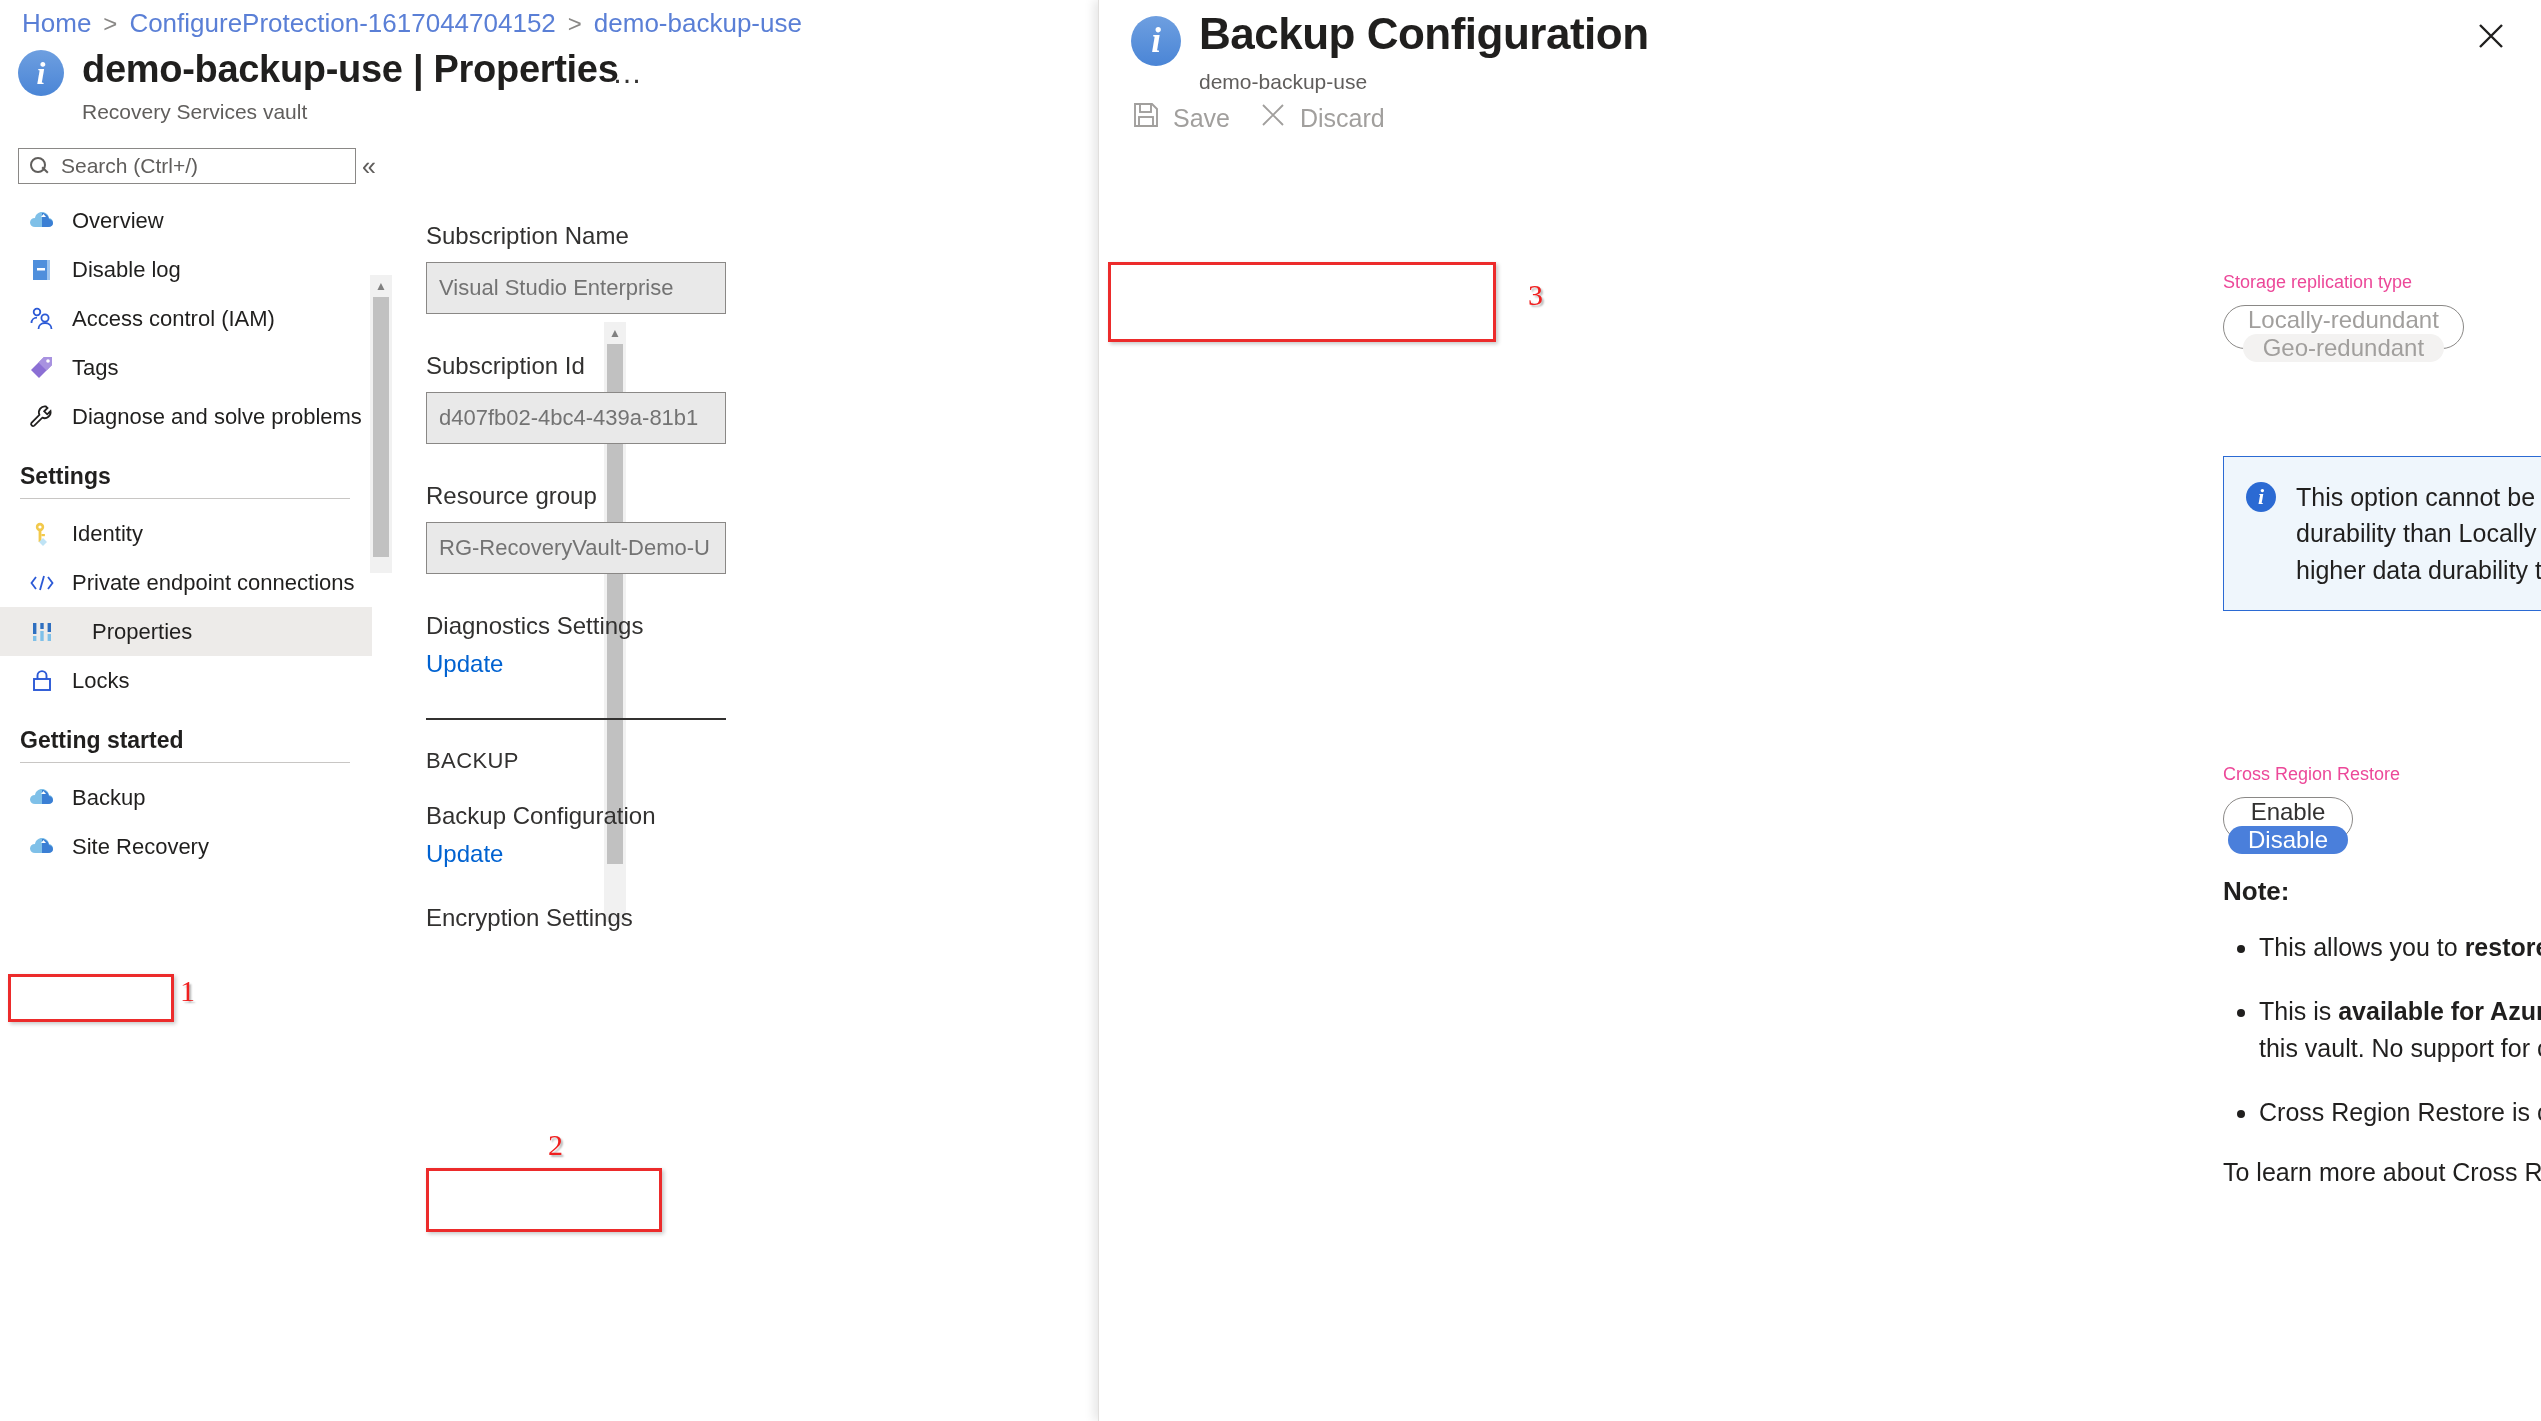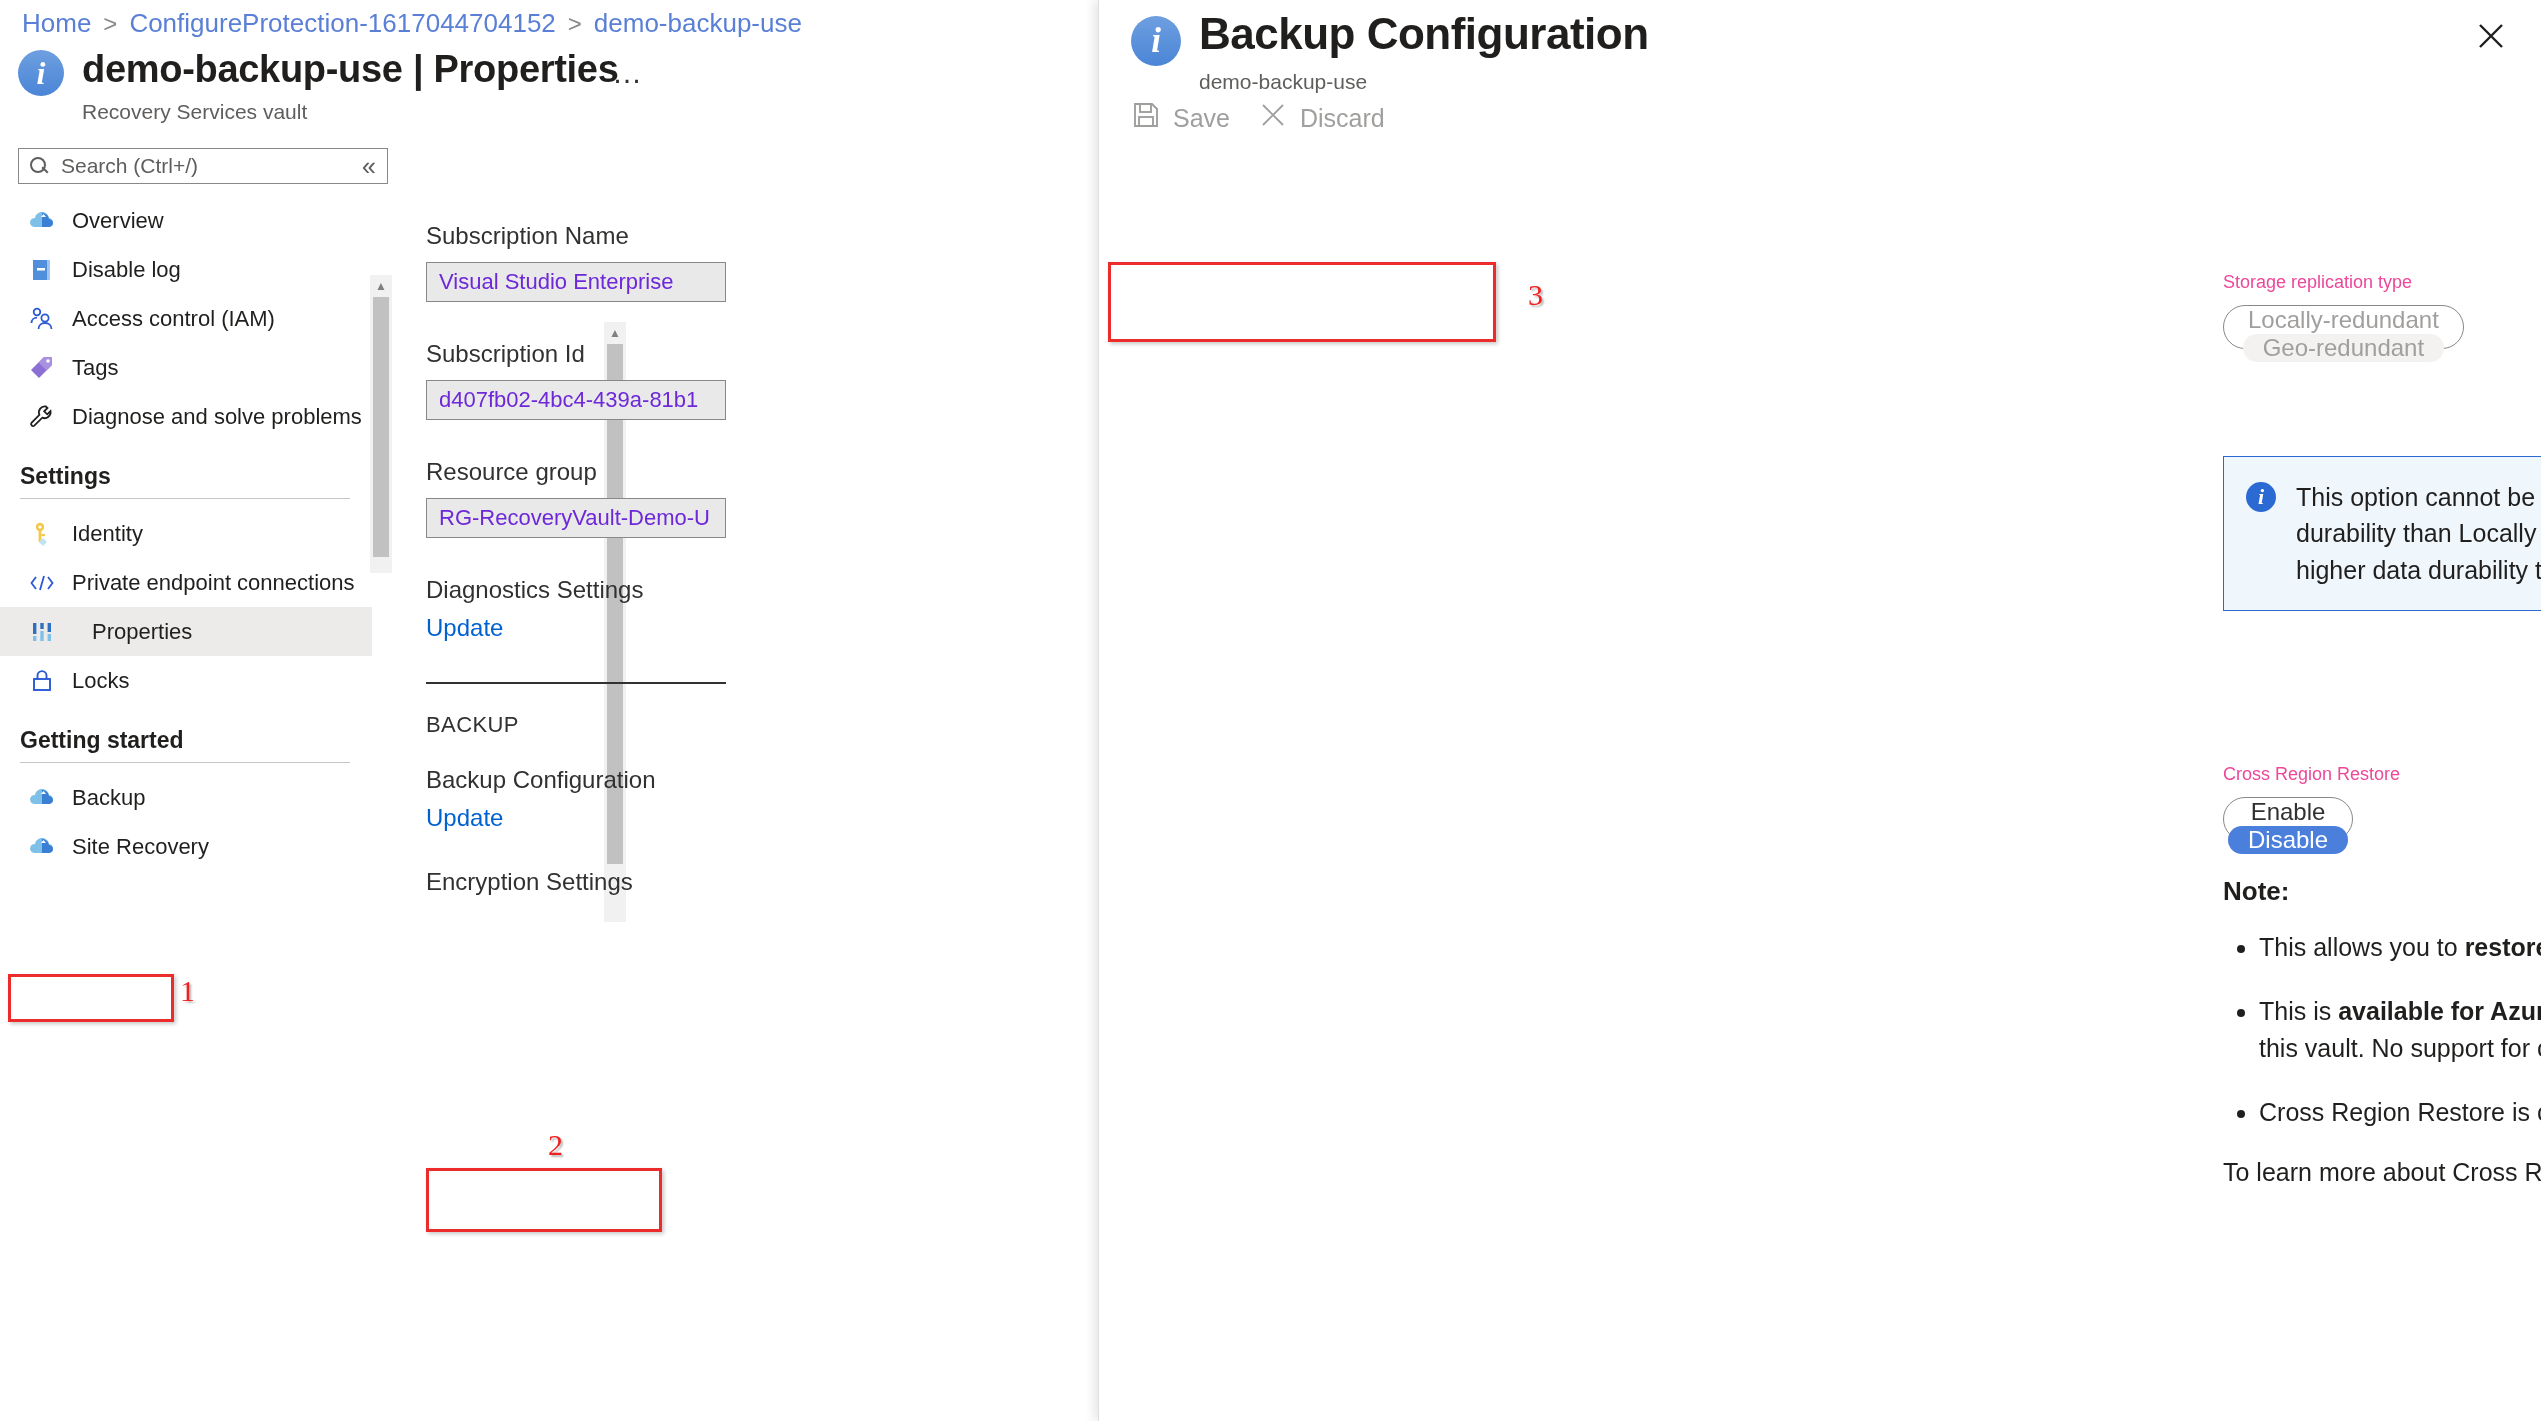--- a/index.html
+++ b/index.html
@@ -57,21 +57,21 @@
   }
   #ellipsis-btn {
     position: absolute; left: 612px; top: 58px;
     font-size: 30px; color: #323130; letter-spacing: 2px;
     cursor: pointer; line-height: 1;
   }
 
   
   #search-box {
     position: absolute; left: 18px; top: 148px;
-    width: 370px; height: 36px;
+    width: 338px; height: 36px;
     border: 1px solid #8a8886; background: #fff;
     display: flex; align-items: center; padding: 0 10px;
   }
   #search-box .mag {
     width: 20px; height: 20px; flex: none; margin-right: 10px;
     position: relative;
   }
   #search-box .mag::before {
     content: ""; position: absolute; left: 1px; top: 1px;
     width: 12px; height: 12px; border: 2px solid #605e5c;
@@ -156,24 +156,24 @@
   #main-col {
     position: absolute; left: 426px; top: 222px;
     width: 400px;
   }
   .field-label {
     font-size: 24px; color: #323130; margin-top: 38px;
     white-space: nowrap;
   }
   .field-label:first-child { margin-top: 0; }
   .field-value {
-    margin-top: 12px; height: 40px;
+    margin-top: 12px; height: 52px;
     background: #e9e9e9; border: 1px solid #8a8886;
     display: flex; align-items: center;
-    padding: 0 12px; font-size: 22px; color: #6d28d9;
+    padding: 0 12px; font-size: 22px; color: #737373;
     white-space: nowrap; overflow: hidden;
     width: 300px;
   }
   .field-link {
     font-size: 24px; color: #0062d1; margin-top: 10px;
     cursor: pointer; display: block;
   }
   .hrule {
     height: 2px; background: #323130;
     margin-top: 40px; width: 300px;

